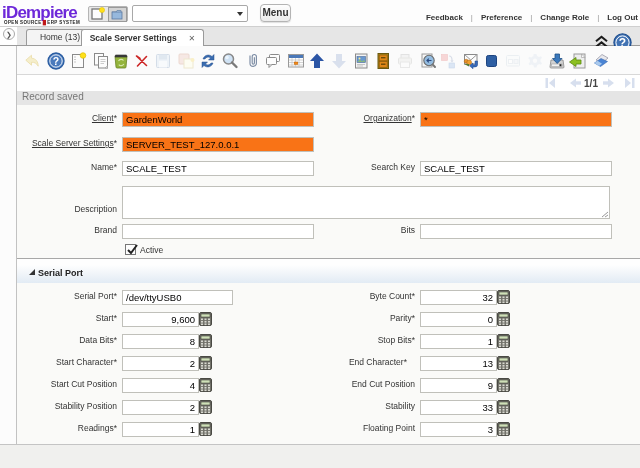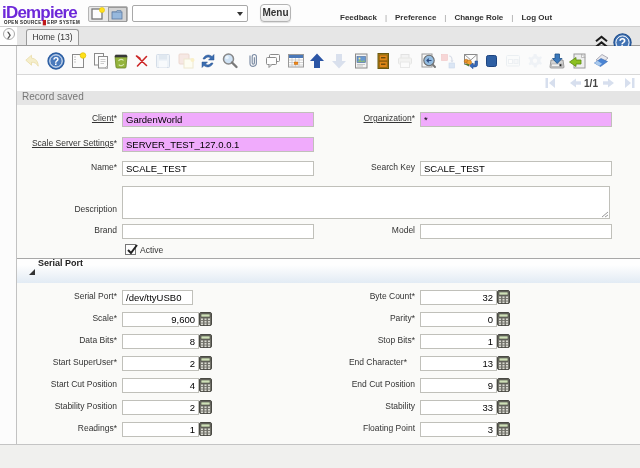--- a/index.html
+++ b/index.html
@@ -9,52 +9,52 @@
 
 #hdr { left:0; top:0; width:640px; height:27px; background:#fdfdfd; border-bottom:1px solid #cfcfcf; }
 #logo { left:2px; top:3px; font-weight:bold; font-size:17px; letter-spacing:-0.8px; color:#6d28d9; }
 #logosub { left:4px; top:20px; font-size:4.5px; font-weight:bold; color:#1a1a1a; letter-spacing:.4px; }
 #logosub .red { background:#c01818; color:#c01818; margin:0 1px; }
 #btngrp { left:88px; top:6px; width:40px; height:16px; border:1px solid #b5b5b5; background:#e8e8e8; border-radius:2px; }
 #cbox { left:132px; top:5px; width:116px; height:17px; background:#fff; border:1px solid #a8a8a8; border-radius:2px; }
 #cboxarrow { left:237px; top:12px; width:0; height:0; border-left:3.5px solid transparent; border-right:3.5px solid transparent; border-top:4.5px solid #333; }
 #menubtn { left:260px; top:4px; width:31px; height:18px; background:linear-gradient(#fefefe,#ececec); border:1px solid #b4b4b4; border-radius:4px; font-size:10px; font-weight:bold; color:#333; text-align:center; line-height:16px; box-shadow:0 1px 1px rgba(0,0,0,.12); }
 #usr { left:340px; top:2px; width:270px; text-align:right; font-size:8.2px; font-weight:bold; color:#3c3c3c; }
-#lnks { left:340px; top:13px; width:298px; font-size:8px; font-weight:bold; color:#333; }
+#lnks { left:340px; top:13px; width:298px; text-align:right; font-size:8px; font-weight:bold; color:#333; }
 #lnks .sep { color:#999; font-weight:normal; padding:0 8px; }
 
 #tabrow { left:17px; top:27px; width:623px; height:19px; background:#e6e6e6; }
 #tabline { left:0; top:45px; width:640px; height:1px; background:#9a9a9a; }
 .tab { top:29px; height:16px; border:1px solid #9a9a9a; border-bottom:none; border-radius:3px 3px 0 0; font-size:8.5px; color:#333; text-align:center; }
-#tab1 { left:26px; width:53px; background:#f4f4f4; line-height:15px; }
+#tab1 { left:26px; width:68px; background:#f4f4f4; line-height:15px; }
 #tab2 { left:81px; width:123px; height:17px; top:29px; background:#fff; font-weight:bold; line-height:16px; z-index:2; }
 #tab2 .x { font-weight:normal; color:#666; margin-left:12px; font-size:8px; }
 #collbtn { left:3px; top:28px; width:12px; height:12px; border:1px solid #aaa; border-radius:50%; background:#fcfcfc; color:#555; font-size:7px; text-align:center; line-height:11px; }
 
 #tbar { left:17px; top:46px; width:623px; height:29px; background:#fbfbfb; border-bottom:1px solid #d8d8d8; }
 #sidebar { left:0; top:46px; width:17px; height:399px; background:#fcfcfc; border-right:1px solid #c2c2c2; }
 .ic { top:52px; width:18px; height:18px; }
 
 #bc { left:17px; top:76px; width:623px; height:14px; background:#fdfdfd; border-bottom:1px solid #8a8a8a; font-size:9px; }
 #bc a { color:#3c3cd2; text-decoration:underline; }
 #bc .gt { color:#555; padding:0 3px; }
 #bc b { color:#111; }
 #nav { left:540px; top:77px; width:100px; }
 
 #statrow { left:17px; top:91px; width:623px; height:14px; background:#e5e5e5; font-size:10px; color:#777; }
 #formbg { left:17px; top:105px; width:623px; height:340px; background:#fafaf8; }
 #botband { left:0; top:444px; width:640px; height:24px; background:#f0f0ee; border-top:1px solid #c4c4c4; }
 .lbl { font-size:8.5px; color:#333; text-align:right; }
 .lbl u { text-decoration:underline; }
 .fld { position:absolute; border:1px solid #c0c0ba; background:#fff; font-size:9.5px; color:#000; padding:0 3px; line-height:13px; height:15px; }
-.ro { background:#f0abfc; }
+.ro { background:#f97316; }
 .num { text-align:right; }
 .calc { position:absolute; width:13px; height:14px; }
 
-#sect { left:17px; top:258px; width:623px; height:25px; background:linear-gradient(#fefefe 25%,#e2ebf4); border-top:1px solid #a8a8a8; font-size:9px; font-weight:bold; color:#222; }
+#sect { left:17px; top:258px; width:623px; height:25px; background:linear-gradient(#fefefe 25%,#e2ebf4); border-top:1px solid #a8a8a8; font-size:9px; font-weight:bold; color:#222; padding-top:10px; }
 #secttri { left:29px; top:269px; width:0; height:0; border-bottom:6px solid #333; border-left:6px solid transparent; }
 
 #chk { left:125px; top:244px; width:11px; height:11px; border:1px solid #777; background:#fdfdfd; }
 #chk svg { position:absolute; left:0px; top:-2px; }
 #chklbl { left:140px; top:245px; font-size:8.5px; color:#333; }
 </style>
 </head>
 <body>
 <div id="page">
 
@@ -73,20 +73,21 @@
   </svg>
   <div class="abs" id="cbox"></div>
   <div class="abs" id="cboxarrow"></div>
   <div class="abs" id="menubtn">Menu</div>
   <div class="abs" id="lnks">Feedback<span class="sep">|</span>Preference<span class="sep">|</span>Change Role<span class="sep">|</span>Log Out</div>
 
   <div class="abs" id="tabrow"></div>
   <div class="abs" id="tabline"></div>
   <div class="abs" id="collbtn">❯</div>
   <div class="abs tab" id="tab1">Home (13)</div>
+  <div class="abs tab" id="tab2">Scale Server Settings<span class="x">✕</span></div>
 
   <svg class="abs" style="left:594px;top:35px" width="15" height="13" viewBox="0 0 15 13">
     <path d="M2,6.2 L7.5,1.8 L13,6.2" fill="none" stroke="#1a1a1a" stroke-width="2.1"></path>
     <path d="M2,11.8 L7.5,7.4 L13,11.8" fill="none" stroke="#1a1a1a" stroke-width="2.1"></path>
   </svg>
   <svg class="abs" style="left:613px;top:33px" width="19" height="19" viewBox="0 0 19 19">
     <circle cx="9.5" cy="9.5" r="8.6" fill="#4273b4" stroke="#1c4d8f" stroke-width="1.2"></circle>
     <circle cx="9.5" cy="9.5" r="6.6" fill="none" stroke="#ffffff" stroke-width="1"></circle>
     <text x="9.5" y="13.8" font-size="12" font-weight="bold" fill="#fff" text-anchor="middle" font-family="Liberation Sans">?</text>
   </svg>
@@ -264,25 +265,25 @@
 <div class="fld" style="left:122px;top:161px;width:192px">SCALE_TEST</div>
 <div class="abs lbl" style="left:305px;top:162px;width:110px">Search Key</div>
 <div class="fld" style="left:420px;top:161px;width:192px">SCALE_TEST</div>
 <div class="abs lbl" style="left:7px;top:204px;width:110px">Description</div>
 <div class="fld" style="left:122px;top:186px;width:488px;height:33px"></div>
 <svg class="abs" style="left:601px;top:211px" width="8" height="7">
         <path d="M7,1 L1,6 M7,4 L4,6" stroke="#999" stroke-width="1" fill="none"></path>
       </svg>
 <div class="abs lbl" style="left:7px;top:225px;width:110px">Brand</div>
 <div class="fld" style="left:122px;top:224px;width:192px"></div>
-<div class="abs lbl" style="left:305px;top:225px;width:110px">Model</div>
+<div class="abs lbl" style="left:305px;top:225px;width:110px">Bits</div>
 <div class="fld" style="left:420px;top:224px;width:192px"></div>
 <div class="abs lbl" style="left:7px;top:291px;width:110px">Serial Port*</div>
-<div class="fld" style="left:122px;top:290px;width:71px">/dev/ttyUSB0</div>
-<div class="abs lbl" style="left:7px;top:313px;width:110px">Scale*</div>
+<div class="fld" style="left:122px;top:290px;width:111px">/dev/ttyUSB0</div>
+<div class="abs lbl" style="left:7px;top:313px;width:110px">Start*</div>
 <div class="fld num" style="left:122px;top:312px;width:77px">9,600</div>
 <svg class="calc" style="left:199px;top:312px" viewBox="0 0 13 14">
 <rect x="0.5" y="0.5" width="12" height="13" rx="1.5" fill="#72726a" stroke="#4a4a44"></rect>
 <rect x="2" y="2" width="9" height="3" fill="#cfe0b8" stroke="#2e2e2a" stroke-width="0.5"></rect>
 <g fill="#d8d8d0">
           <rect x="2" y="6.5" width="2" height="1.6"></rect>
           <rect x="5.5" y="6.5" width="2" height="1.6"></rect>
           <rect x="9" y="6.5" width="2" height="1.6"></rect>
 <rect x="2" y="9" width="2" height="1.6"></rect>
           <rect x="5.5" y="9" width="2" height="1.6"></rect>
@@ -302,21 +303,21 @@
           <rect x="5.5" y="6.5" width="2" height="1.6"></rect>
           <rect x="9" y="6.5" width="2" height="1.6"></rect>
 <rect x="2" y="9" width="2" height="1.6"></rect>
           <rect x="5.5" y="9" width="2" height="1.6"></rect>
           <rect x="9" y="9" width="2" height="1.6"></rect>
 <rect x="2" y="11.5" width="2" height="1.6"></rect>
           <rect x="5.5" y="11.5" width="2" height="1.6"></rect>
           <rect x="9" y="11.5" width="2" height="1.6"></rect>
         </g>
 </svg>
-<div class="abs lbl" style="left:7px;top:357px;width:110px">Start SuperUser*</div>
+<div class="abs lbl" style="left:7px;top:357px;width:110px">Start Character*</div>
 <div class="fld num" style="left:122px;top:356px;width:77px">2</div>
 <svg class="calc" style="left:199px;top:356px" viewBox="0 0 13 14">
 <rect x="0.5" y="0.5" width="12" height="13" rx="1.5" fill="#72726a" stroke="#4a4a44"></rect>
 <rect x="2" y="2" width="9" height="3" fill="#cfe0b8" stroke="#2e2e2a" stroke-width="0.5"></rect>
 <g fill="#d8d8d0">
           <rect x="2" y="6.5" width="2" height="1.6"></rect>
           <rect x="5.5" y="6.5" width="2" height="1.6"></rect>
           <rect x="9" y="6.5" width="2" height="1.6"></rect>
 <rect x="2" y="9" width="2" height="1.6"></rect>
           <rect x="5.5" y="9" width="2" height="1.6"></rect>

